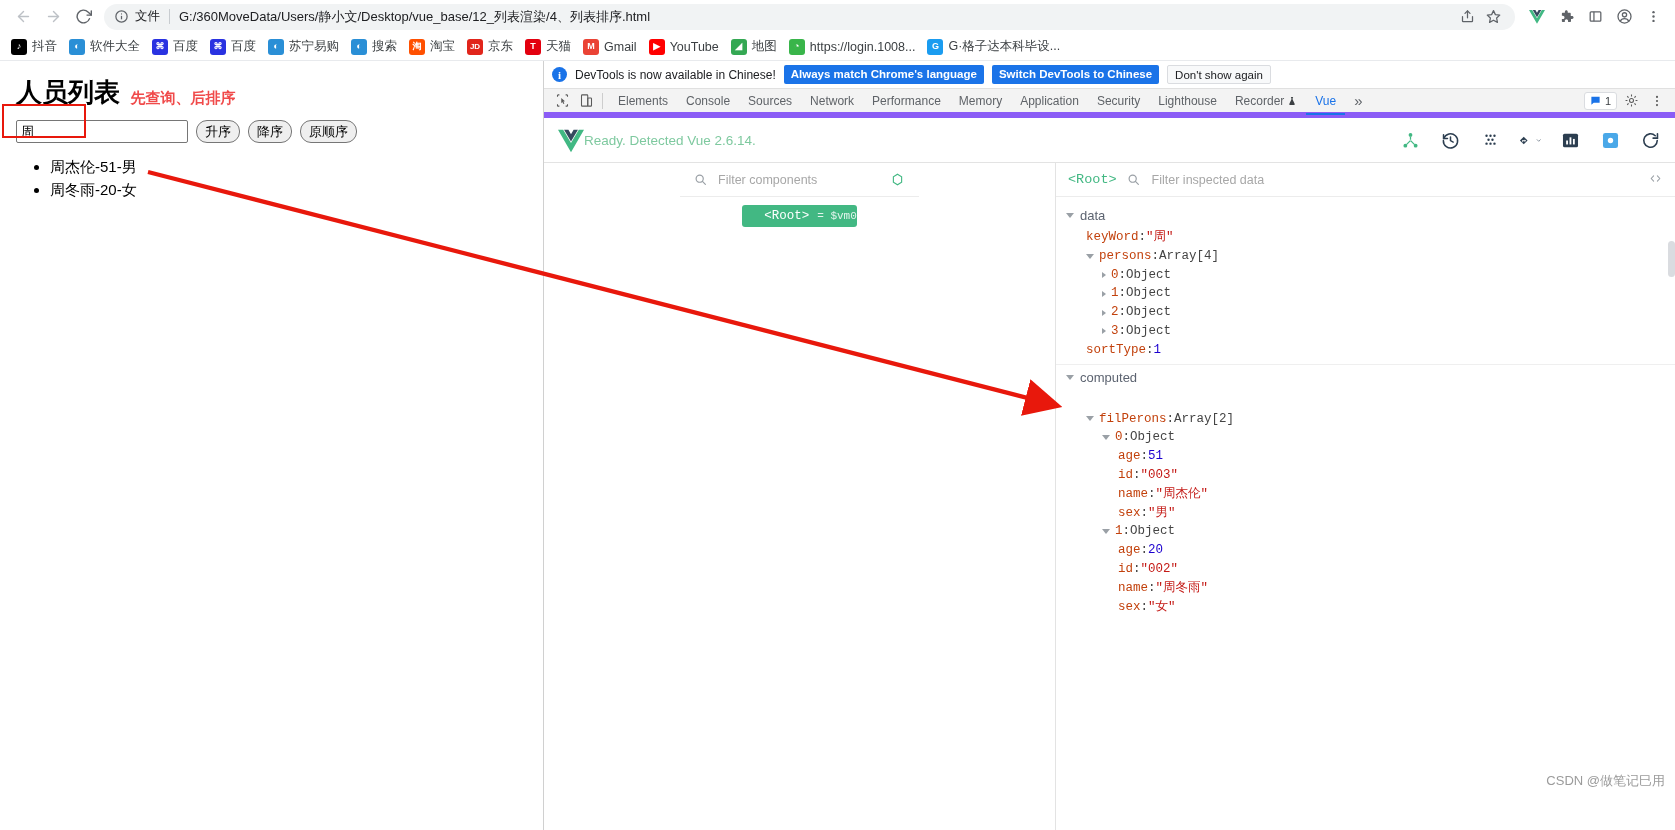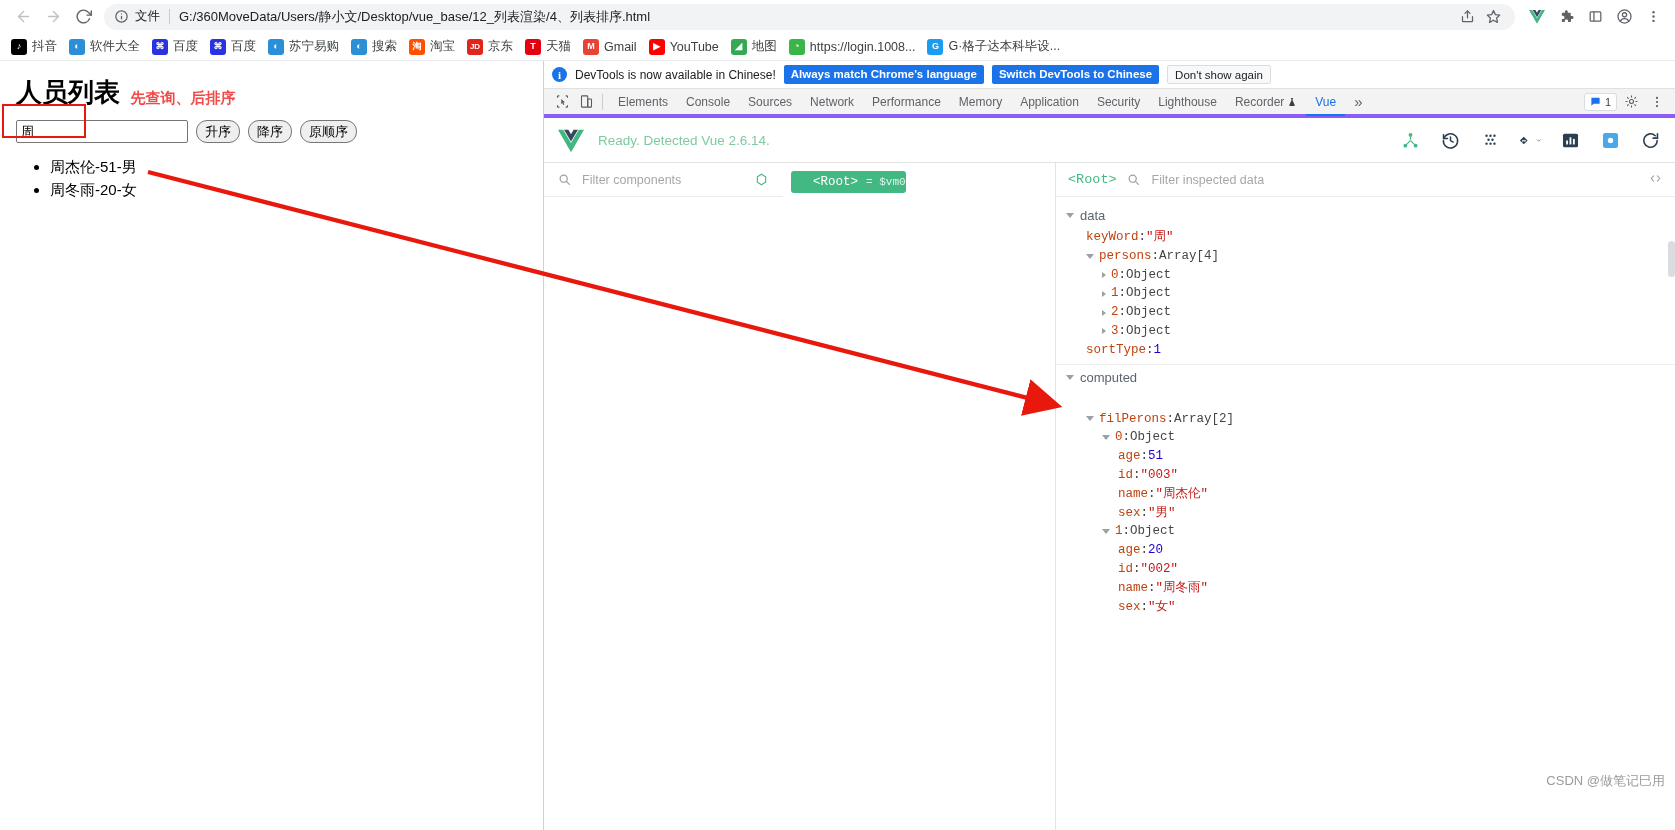--- a/index.html
+++ b/index.html
@@ -153,21 +153,21 @@
     line-height:13px; font-family:"Liberation Sans", sans-serif; cursor:default;
   }
   .dt-btn-grey {
     background:#f8f9fa; color:#202124; font-size:11.5px;
     border:1px solid #dadce0; border-radius:2px; padding: 3px 7px; height:19px;
     line-height:13px; font-family:"Liberation Sans", sans-serif; cursor:default;
   }
 
   .dt-tabs {
     height:29px; display:flex; align-items:center;
-    background:#f3f3f3; border-bottom:4px solid #8b5cf6;
+    background:#f3f3f3; border-bottom:6px solid #8b5cf6;
     padding-left:6px; gap:0;
   }
   .dt-tool-ico {
     width:24px;height:24px; display:flex;align-items:center;justify-content:center;
     color:#5a5a5a;
   }
   .dt-tab-sep { width:1px;height:16px;background:#cdcdcd;margin:0 6px 0 4px; }
   .dt-tab {
     font-size:12px; color:#5f6368; padding: 0 9px; height:29px;
     display:flex; align-items:center; gap:3px; white-space:nowrap;
@@ -180,27 +180,27 @@
     padding: 1px 5px; height:18px; font-size:11px; color:#3c4043;
   }
 
   .vue-body { position:absolute; left:0; top:58px; right:0; bottom:0; }
   .vue-topbar {
     height:44px; display:flex; align-items:center;
     padding: 0 10px 0 14px;
     border-bottom:1px solid #e3e3e3; background:#fff;
   }
   .vue-logo { width:26px;height:24px; flex:0 0 auto; }
-  .vue-ready { font-size:13.5px; color:#7ec99f; margin-left:14px; }
+  .vue-ready { font-size:13.5px; color:#7ec99f; }
   .vue-actions { margin-left:auto; display:flex; align-items:center; gap:18px; padding-right:4px;}
   .vue-act { width:22px;height:22px; display:flex;align-items:center;justify-content:center; color:#2c3e50; }
   .vue-act.green { color:#42b883; }
 
   .vue-cols { position:absolute; left:0; top:44px; right:0; bottom:0; display:flex; }
-  .vue-left { width:512px; border-right:1px solid #e3e3e3; display:flex; flex-direction:row; }
+  .vue-left { width:512px; border-right:1px solid #e3e3e3; display:flex; flex-direction:column;align-items:center; }
   .vue-right { flex:1 1 auto; display:flex; flex-direction:column; min-width:0; }
 
   .vue-search {
     height:34px; display:flex; align-items:center; gap:9px;
     padding: 0 14px; border-bottom:1px solid #ececec;
   }
   .vue-search .mag { color:#9aa0a6; display:flex; }
   .vue-search-input {
     border:none; outline:none; background:transparent;
     font-size:12.5px; color:#3c4043; flex:1 1 auto;

